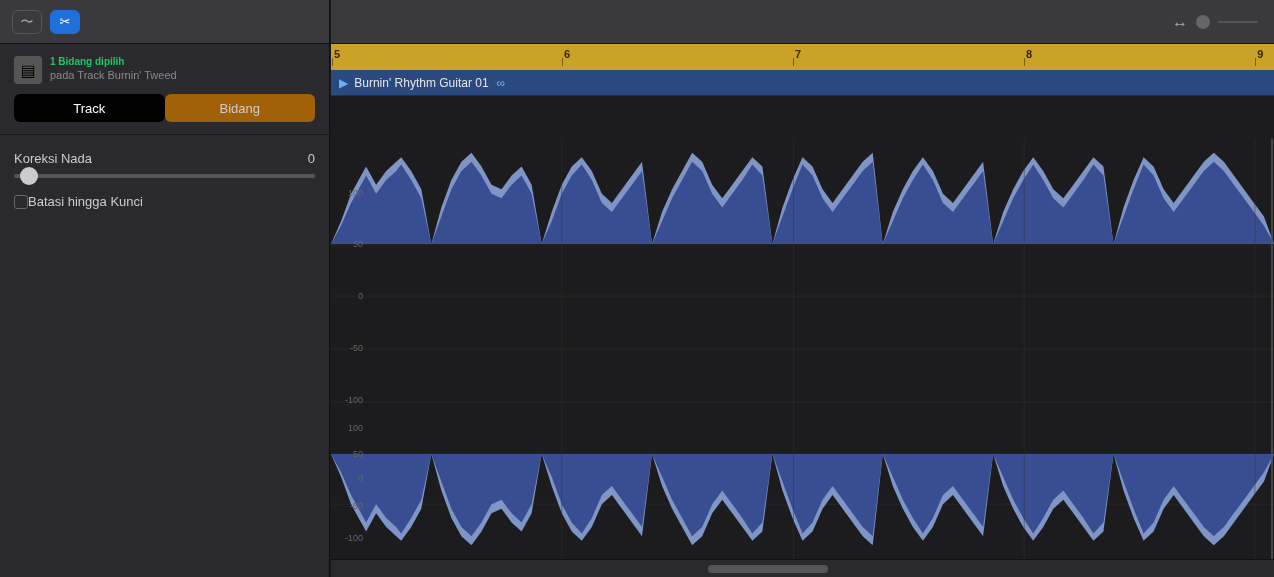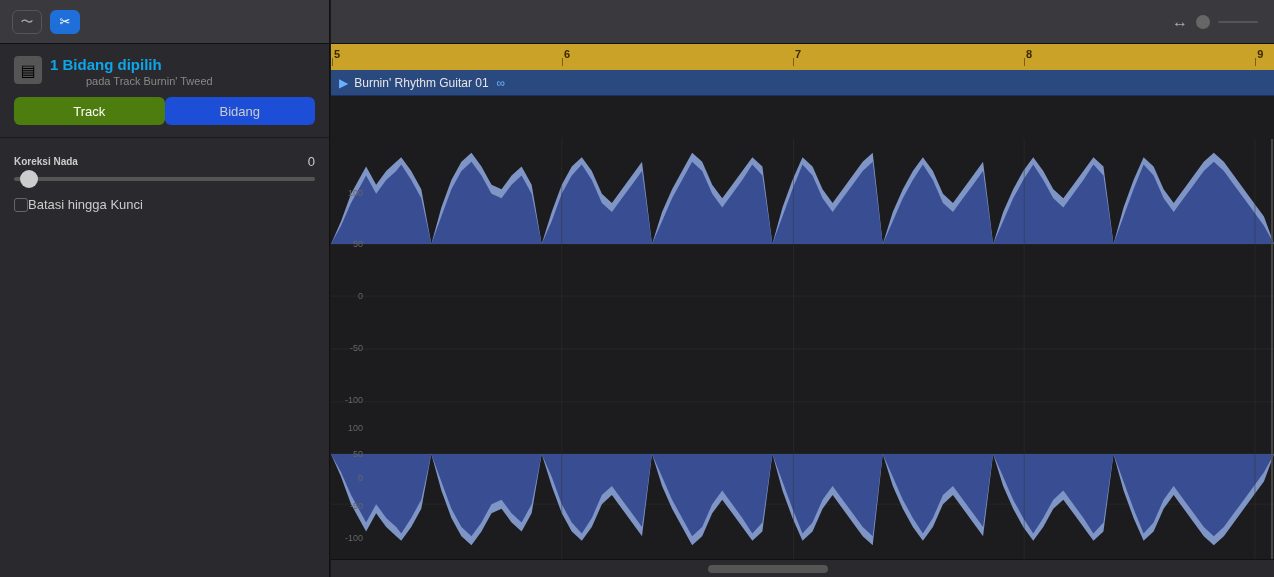--- a/index.html
+++ b/index.html
@@ -78,74 +78,72 @@
       font-size: 16px;
     }
 
     .region-title-block {
       display: flex;
       align-items: flex-start;
       margin-bottom: 10px;
     }
 
     .region-text h3 {
-      color: #0ea5e9;
-      font-size: 15px;
+      color: #22c55e;
+      font-size: 10px;
       font-weight: 600;
     }
 
     .region-text p {
       color: #888;
       font-size: 11px;
       margin-top: 2px;
-      margin-left: 36px;
     }
 
     .tab-row {
       display: flex;
       gap: 0;
       margin-top: 4px;
     }
 
     .tab-btn {
       flex: 1;
       height: 28px;
       border: none;
       cursor: pointer;
       font-size: 13px;
       font-weight: 500;
       border-radius: 6px;
     }
 
     .tab-btn.active {
-      background: #4d7c0f;
+      background: #000000;
       color: #fff;
     }
 
     .tab-btn.inactive {
-      background: #1d4ed8;
+      background: #a16207;
       color: #ccc;
     }
 
     .controls-area {
       padding: 16px 14px;
       flex: 1;
     }
 
     .control-row {
       display: flex;
       align-items: center;
       justify-content: space-between;
       margin-bottom: 8px;
     }
 
     .control-label {
       color: #ccc;
-      font-size: 10px;
-      font-weight: bold;
+      font-size: 13px;
     }
 
     .control-value {
       color: #ccc;
       font-size: 13px;
     }
 
     .slider-track {
       width: 100%;
       height: 4px;

